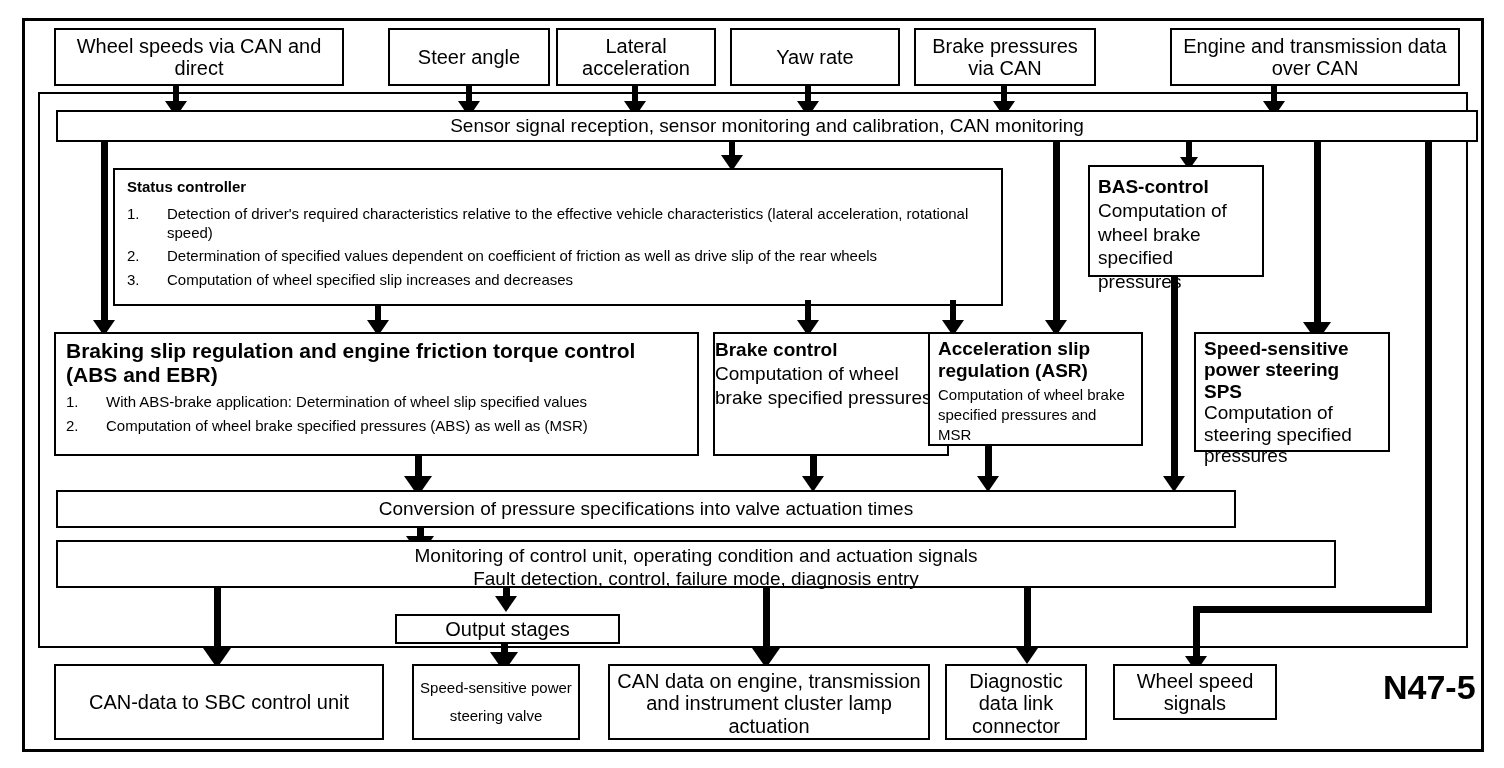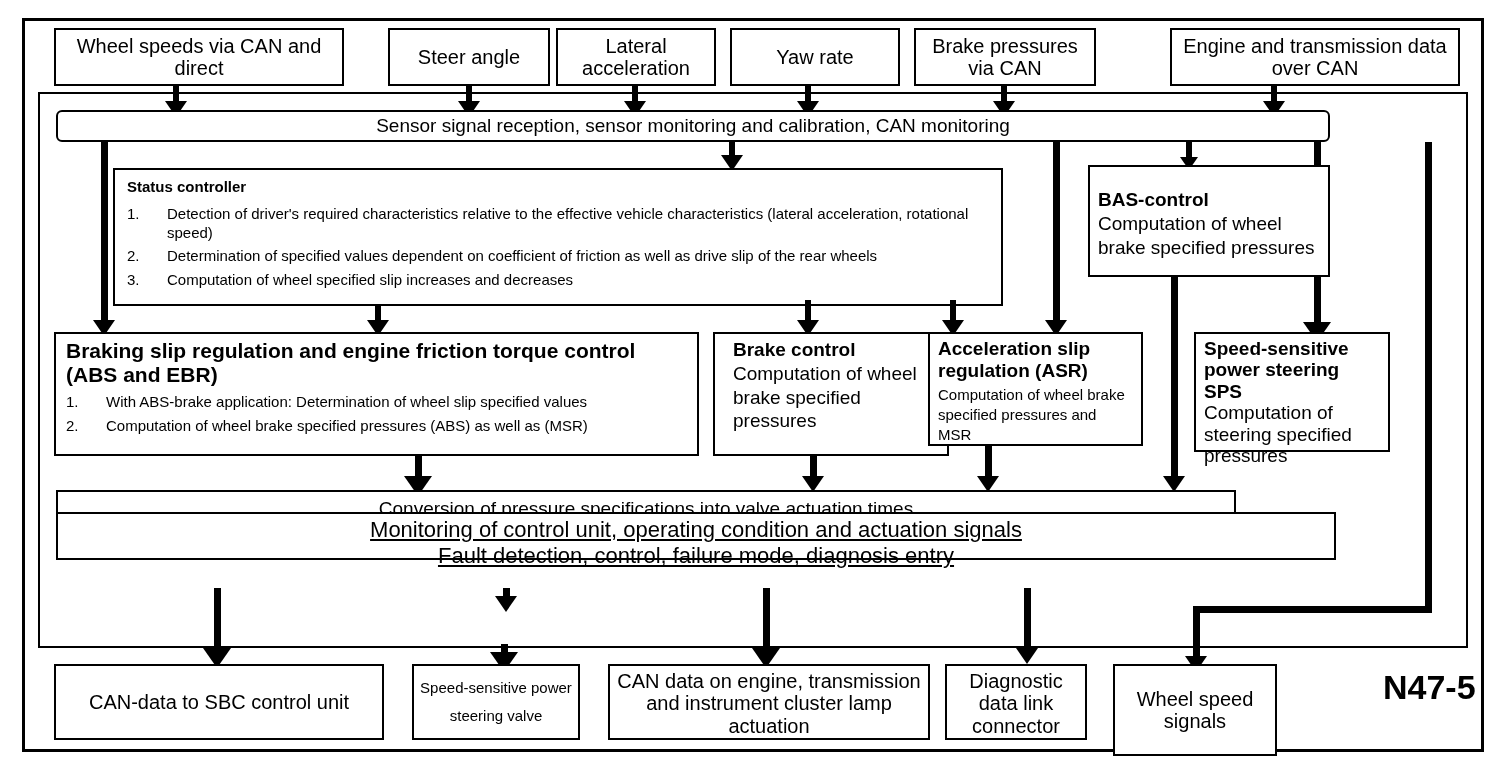--- a/index.html
+++ b/index.html
@@ -66,21 +66,21 @@
 
   <div class="abs vline" style="left:805px;top:86px;width:6px;height:18px;"></div>
   <div class="abs arrowhead" style="left:797px;top:101px;"></div>
 
   <div class="abs vline" style="left:1001px;top:86px;width:6px;height:18px;"></div>
   <div class="abs arrowhead" style="left:993px;top:101px;"></div>
 
   <div class="abs vline" style="left:1271px;top:86px;width:6px;height:18px;"></div>
   <div class="abs arrowhead" style="left:1263px;top:101px;"></div>
 
-  <div class="abs bx" style="left:56px;top:110px;width:1274px;height:32px;font-size:19px;border-radius:6px;">
+  <div class="abs bx" style="left:56px;top:110px;width:1422px;height:32px;font-size:19px;">
     <span>Sensor signal reception, sensor monitoring and calibration, CAN monitoring</span>
   </div>
 
   <div class="abs vline" style="left:729px;top:142px;width:6px;height:16px;"></div>
   <div class="abs arrowhead" style="left:721px;top:155px;"></div>
 
   <div class="abs vline" style="left:1186px;top:142px;width:6px;height:18px;"></div>
   <div class="abs arrowhead small" style="left:1180px;top:157px;"></div>
 
   <div class="abs vline" style="left:101px;top:142px;width:7px;height:186px;"></div>
@@ -105,21 +105,21 @@
         <span class="num">2.</span>
         <span>Determination of specified values dependent on coefficient of friction as well as drive slip of the rear wheels</span>
       </li>
       <li>
         <span class="num">3.</span>
         <span>Computation of wheel specified slip increases and decreases</span>
       </li>
     </ul>
   </div>
 
-  <div class="abs bxL" style="left:1088px;top:165px;width:242px;height:112px;padding:21px 8px;font-size:19px;">
+  <div class="abs bxL" style="left:1088px;top:165px;width:176px;height:112px;padding:8px 8px;font-size:19px;">
     <div class="ttl">BAS-control</div>
     <div>Computation of wheel brake specified pressures</div>
   </div>
 
   <div class="abs vline" style="left:1171px;top:277px;width:7px;height:203px;"></div>
   <div class="abs arrowhead" style="left:1163px;top:476px;"></div>
 
   <div class="abs vline" style="left:805px;top:300px;width:6px;height:22px;"></div>
   <div class="abs arrowhead" style="left:797px;top:320px;"></div>
 
@@ -140,21 +140,21 @@
         <span class="num">1.</span>
         <span>With ABS-brake application: Determination of wheel slip specified values</span>
       </li>
       <li>
         <span class="num">2.</span>
         <span>Computation of wheel brake specified pressures (ABS) as well as (MSR)</span>
       </li>
     </ul>
   </div>
 
-  <div class="abs bxL" style="left:713px;top:332px;width:236px;height:124px;padding:4px 18px;font-size:19px;">
+  <div class="abs bxL" style="left:713px;top:332px;width:236px;height:124px;padding:4px 0;font-size:19px;">
     <div class="ttl">Brake control</div>
     <div>Computation of wheel brake specified pressures</div>
   </div>
 
   <div class="abs bxL ovf" style="left:928px;top:332px;width:215px;height:114px;padding:4px 8px;">
     <div class="ttl" style="font-size:19px;line-height:1.18;">Acceleration slip</div>
     <div class="ttl" style="font-size:19px;line-height:1.18;">regulation (ASR)</div>
     <div style="font-size:15px;line-height:1.35;margin-top:2px;">Computation of wheel brake specified pressures and MSR</div>
   </div>
 
@@ -174,28 +174,31 @@
   <div class="abs vline" style="left:985px;top:446px;width:7px;height:34px;"></div>
   <div class="abs arrowhead" style="left:977px;top:476px;"></div>
 
   <div class="abs bx" style="left:56px;top:490px;width:1180px;height:38px;font-size:19px;">
     <span>Conversion of pressure specifications into valve actuation times</span>
   </div>
 
   <div class="abs vline" style="left:417px;top:528px;width:7px;height:12px;"></div>
   <div class="abs arrowhead big" style="left:406px;top:536px;"></div>
 
-  <div class="abs bx ovf" style="left:56px;top:512px;width:1280px;height:48px;font-size:22px;flex-direction:column;justify-content:flex-start;padding-top:3px;text-decoration:underline;">
+  <div class="abs bx ovf" style="left:56px;top:540px;width:1280px;height:48px;font-size:19px;flex-direction:column;justify-content:flex-start;padding-top:3px;">
     <div style="line-height:1.2;">Monitoring of control unit, operating condition and actuation signals</div>
     <div style="line-height:1.2;">Fault detection, control, failure mode, diagnosis entry</div>
   </div>
 
   <div class="abs vline" style="left:503px;top:588px;width:7px;height:12px;"></div>
   <div class="abs arrowhead" style="left:495px;top:596px;"></div>
 
+  <div class="abs bx" style="left:395px;top:614px;width:225px;height:30px;font-size:20px;">
+    <span>Output stages</span>
+  </div>
 
   <div class="abs vline" style="left:214px;top:588px;width:7px;height:62px;"></div>
   <div class="abs arrowhead big" style="left:203px;top:648px;"></div>
 
   <div class="abs vline" style="left:501px;top:644px;width:7px;height:14px;"></div>
   <div class="abs arrowhead big" style="left:490px;top:652px;"></div>
 
   <div class="abs vline" style="left:763px;top:588px;width:7px;height:62px;"></div>
   <div class="abs arrowhead big" style="left:752px;top:648px;"></div>
 
@@ -211,19 +214,19 @@
   </div>
 
   <div class="abs bx ovf" style="left:608px;top:664px;width:322px;height:76px;font-size:20px;padding:2px 6px;align-items:flex-start;padding-top:4px;">
     <span>CAN data on engine, transmission and instrument cluster lamp actuation</span>
   </div>
 
   <div class="abs bx ovf" style="left:945px;top:664px;width:142px;height:76px;font-size:20px;padding:2px 4px;align-items:flex-start;padding-top:4px;">
     <span>Diagnostic data link connector</span>
   </div>
 
-  <div class="abs bx" style="left:1113px;top:664px;width:164px;height:92px;font-size:20px;padding:2px 4px;">
+  <div class="abs bx" style="left:1113px;top:664px;width:164px;height:56px;font-size:20px;padding:2px 4px;">
     <span>Wheel speed signals</span>
   </div>
 
   <div class="abs code" style="left:1383px;top:668px;width:120px;height:44px;">N47-5</div>
 
 </div>
 
 </body></html>

